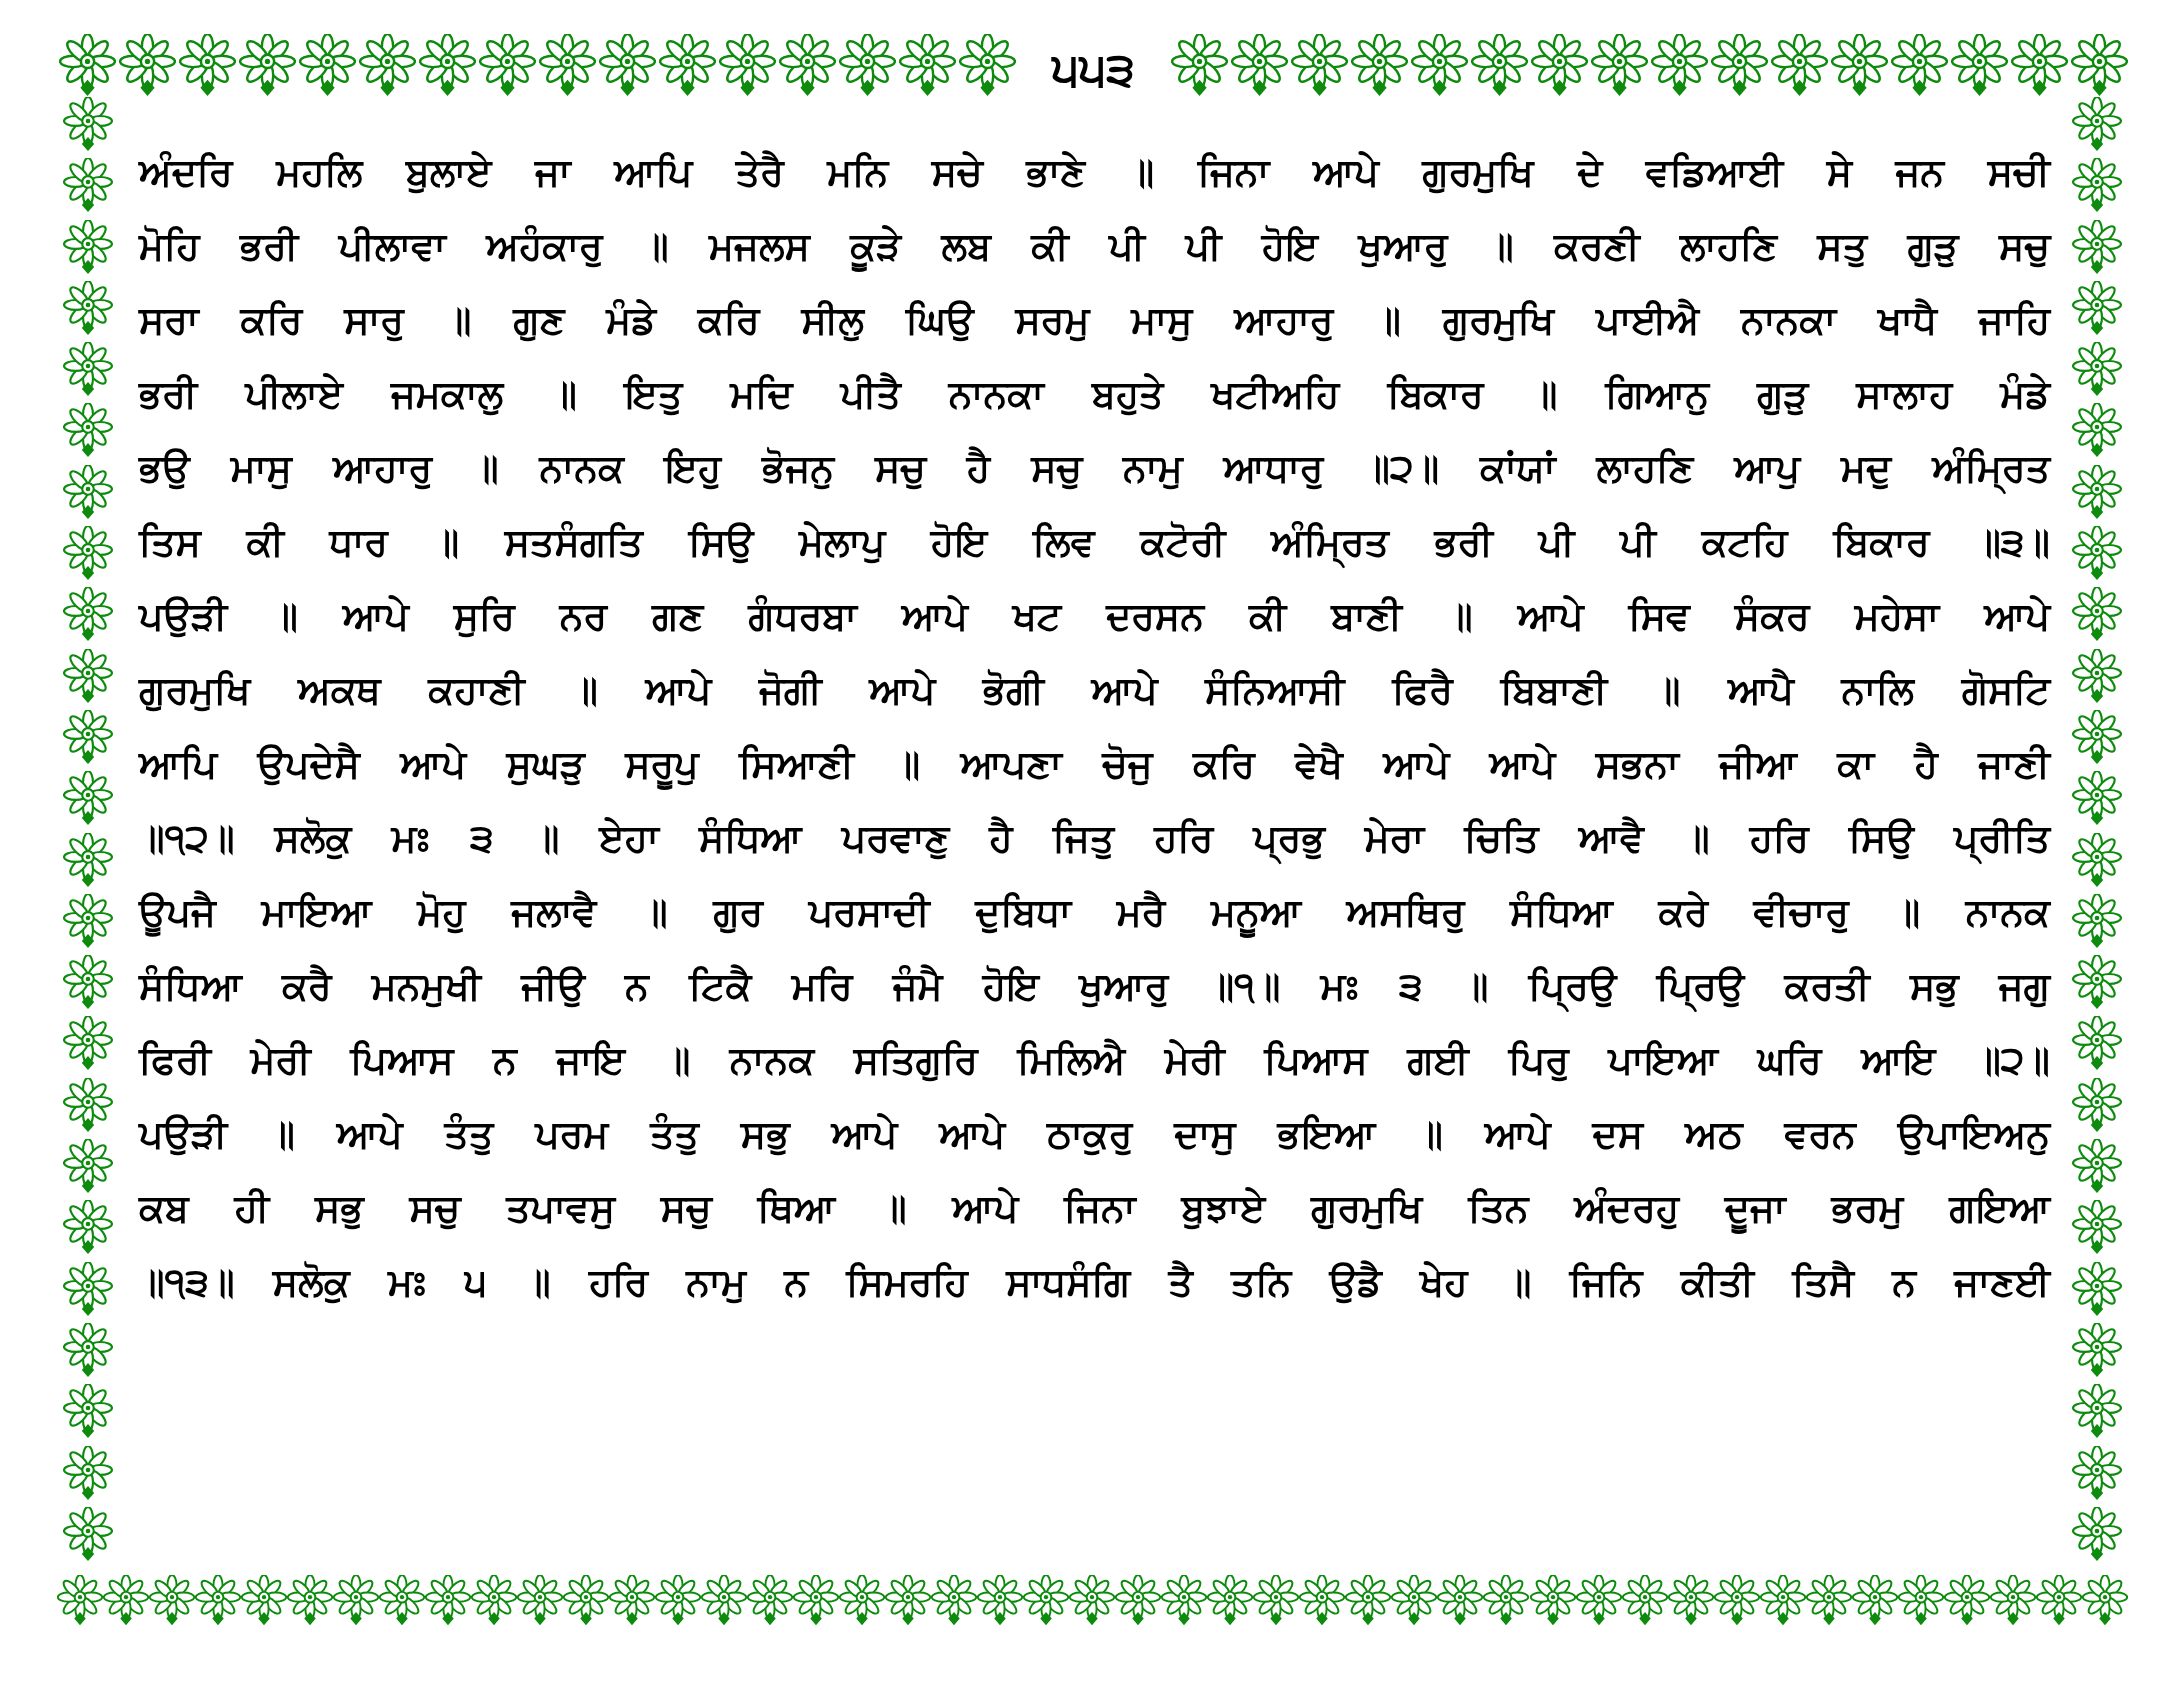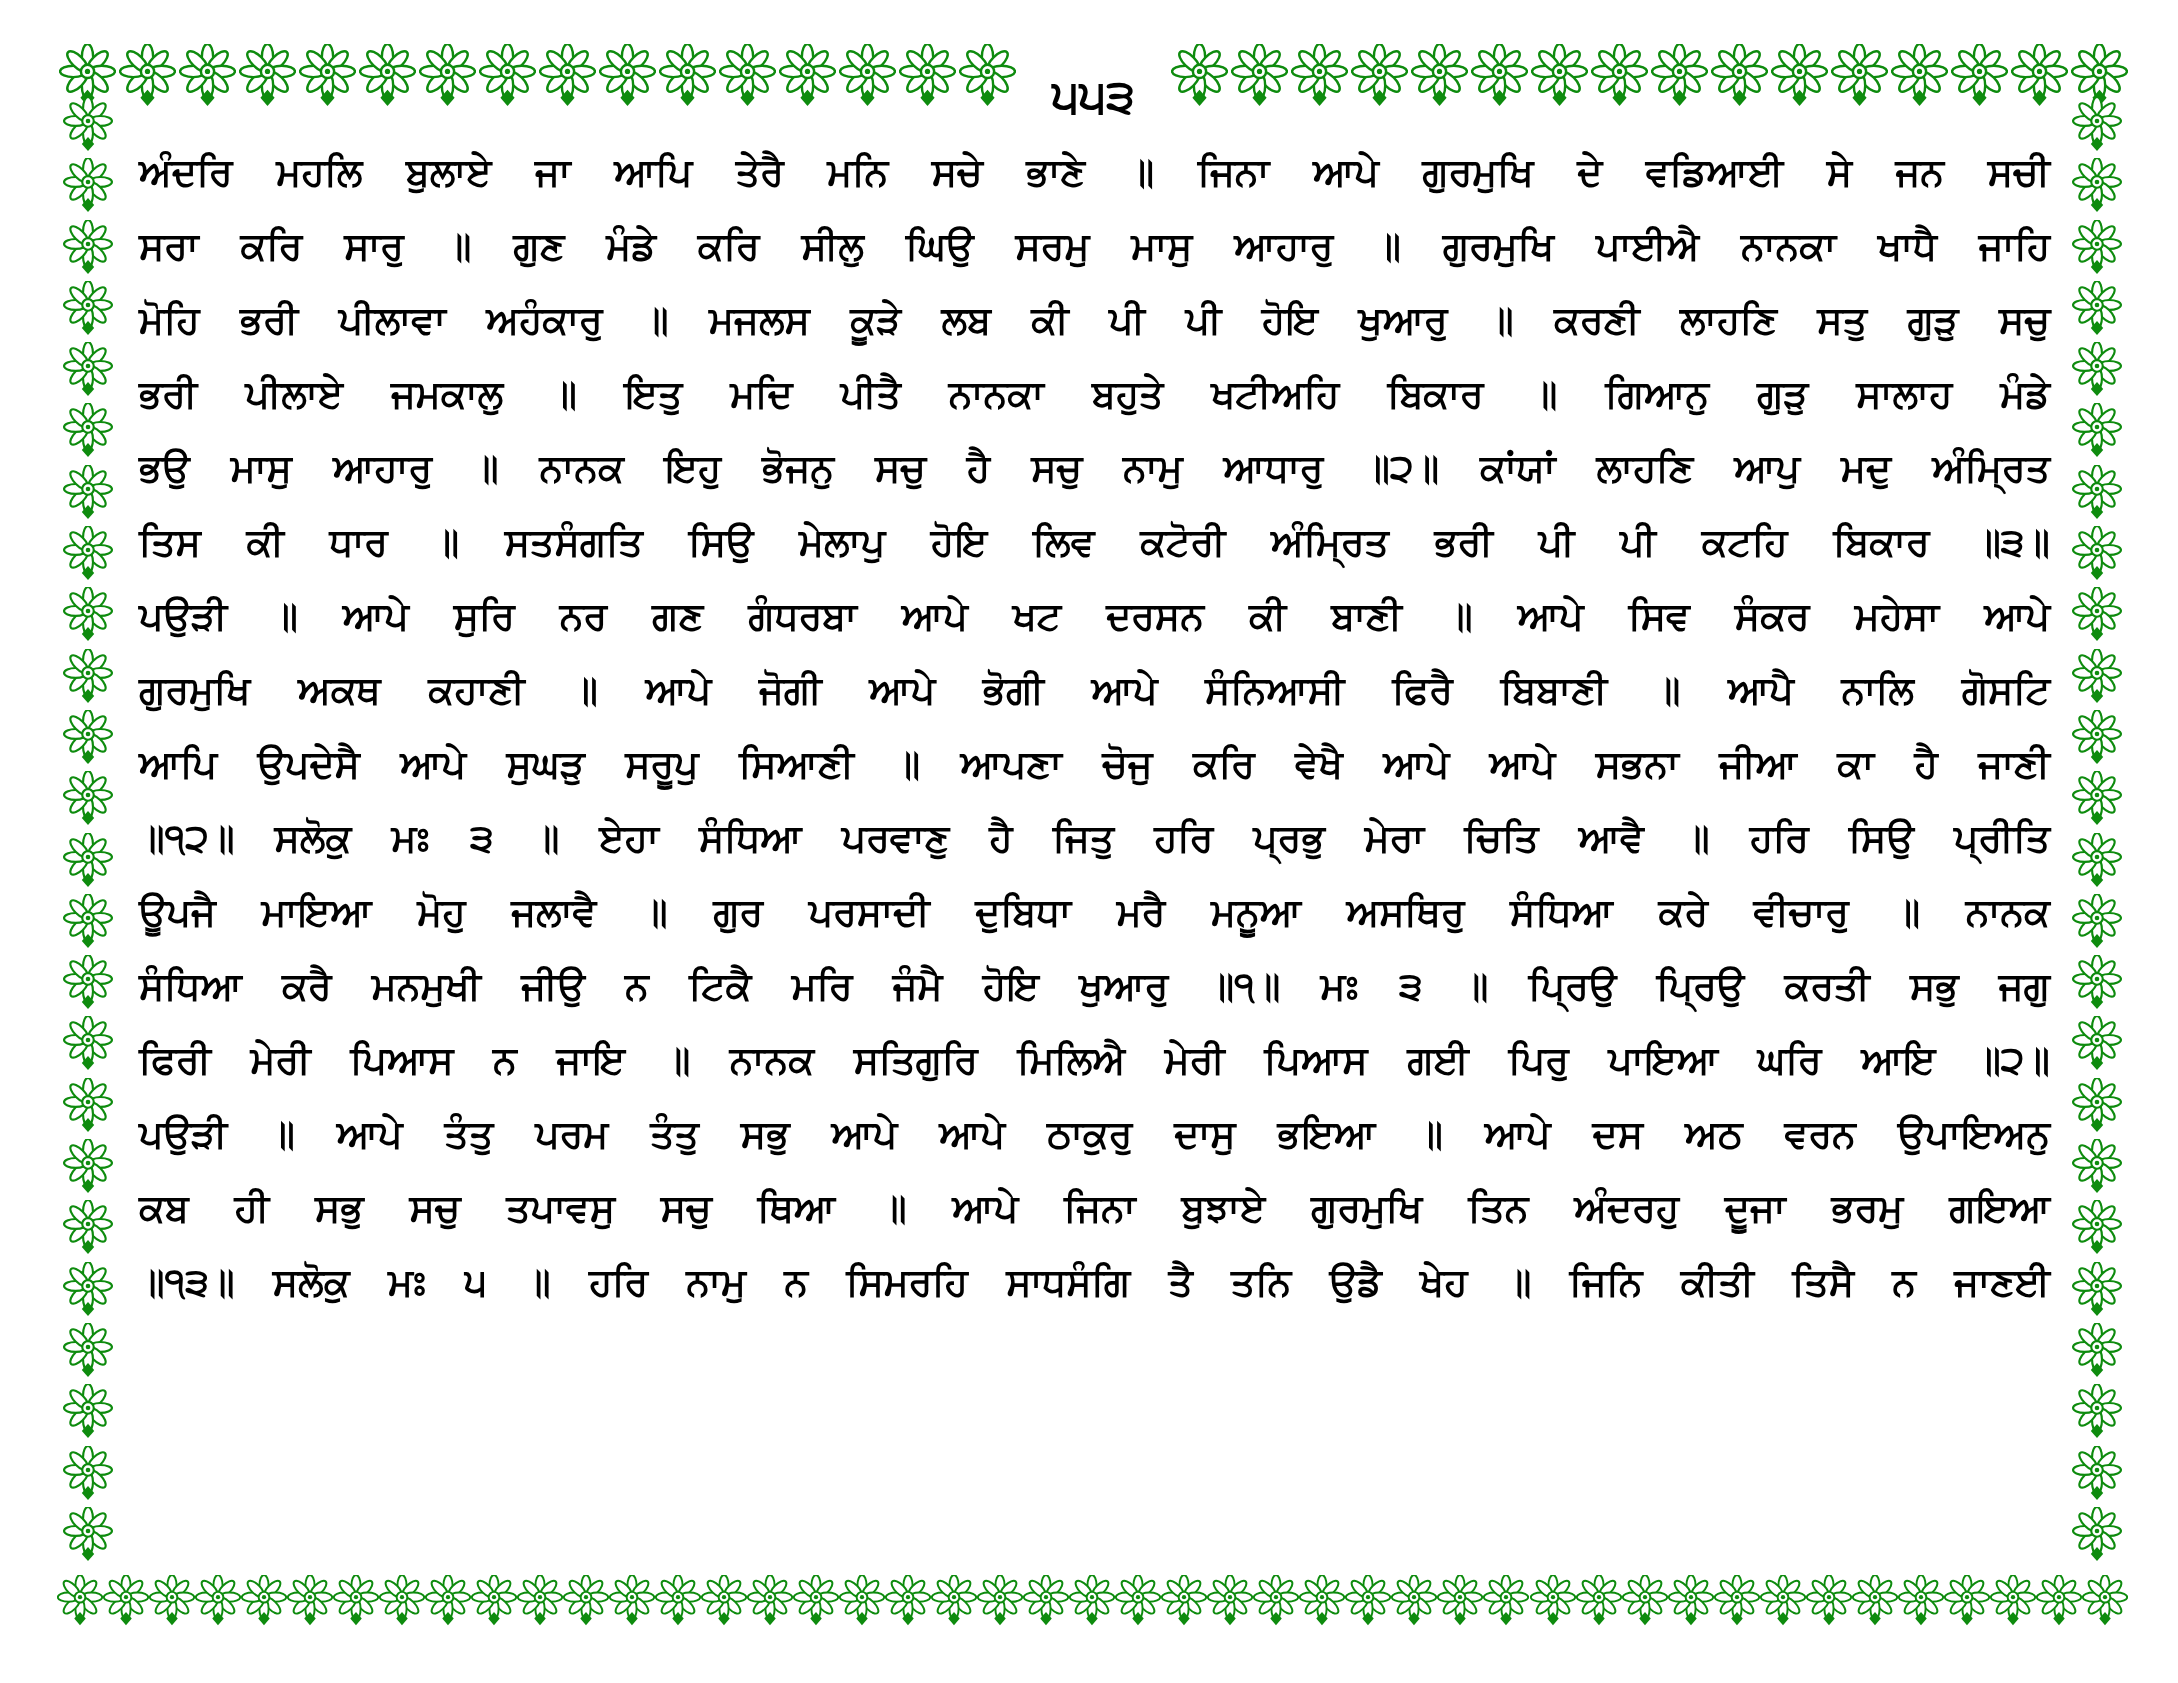--- a/index.html
+++ b/index.html
@@ -14,21 +14,21 @@
     overflow: hidden;
     font-family: "DejaVu Sans", sans-serif;
   }
 
   
   .top-strip {
     position: absolute;
     top: 34px; left: 59px;
     width: 2069px; height: 73px;
     display: flex;
-    align-items: flex-end;
+    align-items: flex-start;
   }
   .top-seg {
     flex: 1 1 0;
     display: flex;
     justify-content: space-between;
     align-items: center;
   }
   .page-number {
     flex: 0 0 auto;
     padding: 0 36px;
@@ -2098,22 +2098,22 @@
         <ellipse cx="0" cy="-14" rx="5.6" ry="13" transform="rotate(315)" fill="#ffffff" stroke="#0e8b0e" stroke-width="2.4"></ellipse>
         <path d="M0,18 L7,26 L0,34 L-7,26 Z" fill="#0e8b0e"></path>
         <circle cx="0" cy="0" r="6.5" fill="#ffffff" stroke="#0e8b0e" stroke-width="2.4"></circle>
         <circle cx="0" cy="0" r="2.6" fill="#0e8b0e"></circle>
       </svg>
     </span>
   </div>
 
 <main class="text-block" id="text-block">
     <div class="text-line">ਅੰਦਰਿ ਮਹਲਿ ਬੁਲਾਏ ਜਾ ਆਪਿ ਤੇਰੈ ਮਨਿ ਸਚੇ ਭਾਣੇ ॥ ਜਿਨਾ ਆਪੇ ਗੁਰਮੁਖਿ ਦੇ ਵਡਿਆਈ ਸੇ ਜਨ ਸਚੀ</div>
+    <div class="text-line">ਮੋਹਿ ਭਰੀ ਪੀਲਾਵਾ ਅਹੰਕਾਰੁ ॥ ਮਜਲਸ ਕੂੜੇ ਲਬ ਕੀ ਪੀ ਪੀ ਹੋਇ ਖੁਆਰੁ ॥ ਕਰਣੀ ਲਾਹਣਿ ਸਤੁ ਗੁੜੁ ਸਚੁ</div>
     <div class="text-line">ਸਰਾ ਕਰਿ ਸਾਰੁ ॥ ਗੁਣ ਮੰਡੇ ਕਰਿ ਸੀਲੁ ਘਿਉ ਸਰਮੁ ਮਾਸੁ ਆਹਾਰੁ ॥ ਗੁਰਮੁਖਿ ਪਾਈਐ ਨਾਨਕਾ ਖਾਧੈ ਜਾਹਿ</div>
-    <div class="text-line">ਮੋਹਿ ਭਰੀ ਪੀਲਾਵਾ ਅਹੰਕਾਰੁ ॥ ਮਜਲਸ ਕੂੜੇ ਲਬ ਕੀ ਪੀ ਪੀ ਹੋਇ ਖੁਆਰੁ ॥ ਕਰਣੀ ਲਾਹਣਿ ਸਤੁ ਗੁੜੁ ਸਚੁ</div>
     <div class="text-line">ਭਰੀ ਪੀਲਾਏ ਜਮਕਾਲੁ ॥ ਇਤੁ ਮਦਿ ਪੀਤੈ ਨਾਨਕਾ ਬਹੁਤੇ ਖਟੀਅਹਿ ਬਿਕਾਰ ॥ ਗਿਆਨੁ ਗੁੜੁ ਸਾਲਾਹ ਮੰਡੇ</div>
     <div class="text-line">ਭਉ ਮਾਸੁ ਆਹਾਰੁ ॥ ਨਾਨਕ ਇਹੁ ਭੋਜਨੁ ਸਚੁ ਹੈ ਸਚੁ ਨਾਮੁ ਆਧਾਰੁ ॥੨॥ ਕਾਂਯਾਂ ਲਾਹਣਿ ਆਪੁ ਮਦੁ ਅੰਮ੍ਰਿਤ</div>
     <div class="text-line">ਤਿਸ ਕੀ ਧਾਰ ॥ ਸਤਸੰਗਤਿ ਸਿਉ ਮੇਲਾਪੁ ਹੋਇ ਲਿਵ ਕਟੋਰੀ ਅੰਮ੍ਰਿਤ ਭਰੀ ਪੀ ਪੀ ਕਟਹਿ ਬਿਕਾਰ ॥੩॥</div>
     <div class="text-line">ਪਉੜੀ ॥ ਆਪੇ ਸੁਰਿ ਨਰ ਗਣ ਗੰਧਰਬਾ ਆਪੇ ਖਟ ਦਰਸਨ ਕੀ ਬਾਣੀ ॥ ਆਪੇ ਸਿਵ ਸੰਕਰ ਮਹੇਸਾ ਆਪੇ</div>
     <div class="text-line">ਗੁਰਮੁਖਿ ਅਕਥ ਕਹਾਣੀ ॥ ਆਪੇ ਜੋਗੀ ਆਪੇ ਭੋਗੀ ਆਪੇ ਸੰਨਿਆਸੀ ਫਿਰੈ ਬਿਬਾਣੀ ॥ ਆਪੈ ਨਾਲਿ ਗੋਸਟਿ</div>
     <div class="text-line">ਆਪਿ ਉਪਦੇਸੈ ਆਪੇ ਸੁਘੜੁ ਸਰੂਪੁ ਸਿਆਣੀ ॥ ਆਪਣਾ ਚੋਜੁ ਕਰਿ ਵੇਖੈ ਆਪੇ ਆਪੇ ਸਭਨਾ ਜੀਆ ਕਾ ਹੈ ਜਾਣੀ</div>
     <div class="text-line">॥੧੨॥ ਸਲੋਕੁ ਮਃ ੩ ॥ ਏਹਾ ਸੰਧਿਆ ਪਰਵਾਣੁ ਹੈ ਜਿਤੁ ਹਰਿ ਪ੍ਰਭੁ ਮੇਰਾ ਚਿਤਿ ਆਵੈ ॥ ਹਰਿ ਸਿਉ ਪ੍ਰੀਤਿ</div>
     <div class="text-line">ਊਪਜੈ ਮਾਇਆ ਮੋਹੁ ਜਲਾਵੈ ॥ ਗੁਰ ਪਰਸਾਦੀ ਦੁਬਿਧਾ ਮਰੈ ਮਨੂਆ ਅਸਥਿਰੁ ਸੰਧਿਆ ਕਰੇ ਵੀਚਾਰੁ ॥ ਨਾਨਕ</div>
     <div class="text-line">ਸੰਧਿਆ ਕਰੈ ਮਨਮੁਖੀ ਜੀਉ ਨ ਟਿਕੈ ਮਰਿ ਜੰਮੈ ਹੋਇ ਖੁਆਰੁ ॥੧॥ ਮਃ ੩ ॥ ਪ੍ਰਿਉ ਪ੍ਰਿਉ ਕਰਤੀ ਸਭੁ ਜਗੁ</div>
     <div class="text-line">ਫਿਰੀ ਮੇਰੀ ਪਿਆਸ ਨ ਜਾਇ ॥ ਨਾਨਕ ਸਤਿਗੁਰਿ ਮਿਲਿਐ ਮੇਰੀ ਪਿਆਸ ਗਈ ਪਿਰੁ ਪਾਇਆ ਘਰਿ ਆਇ ॥੨॥</div>

